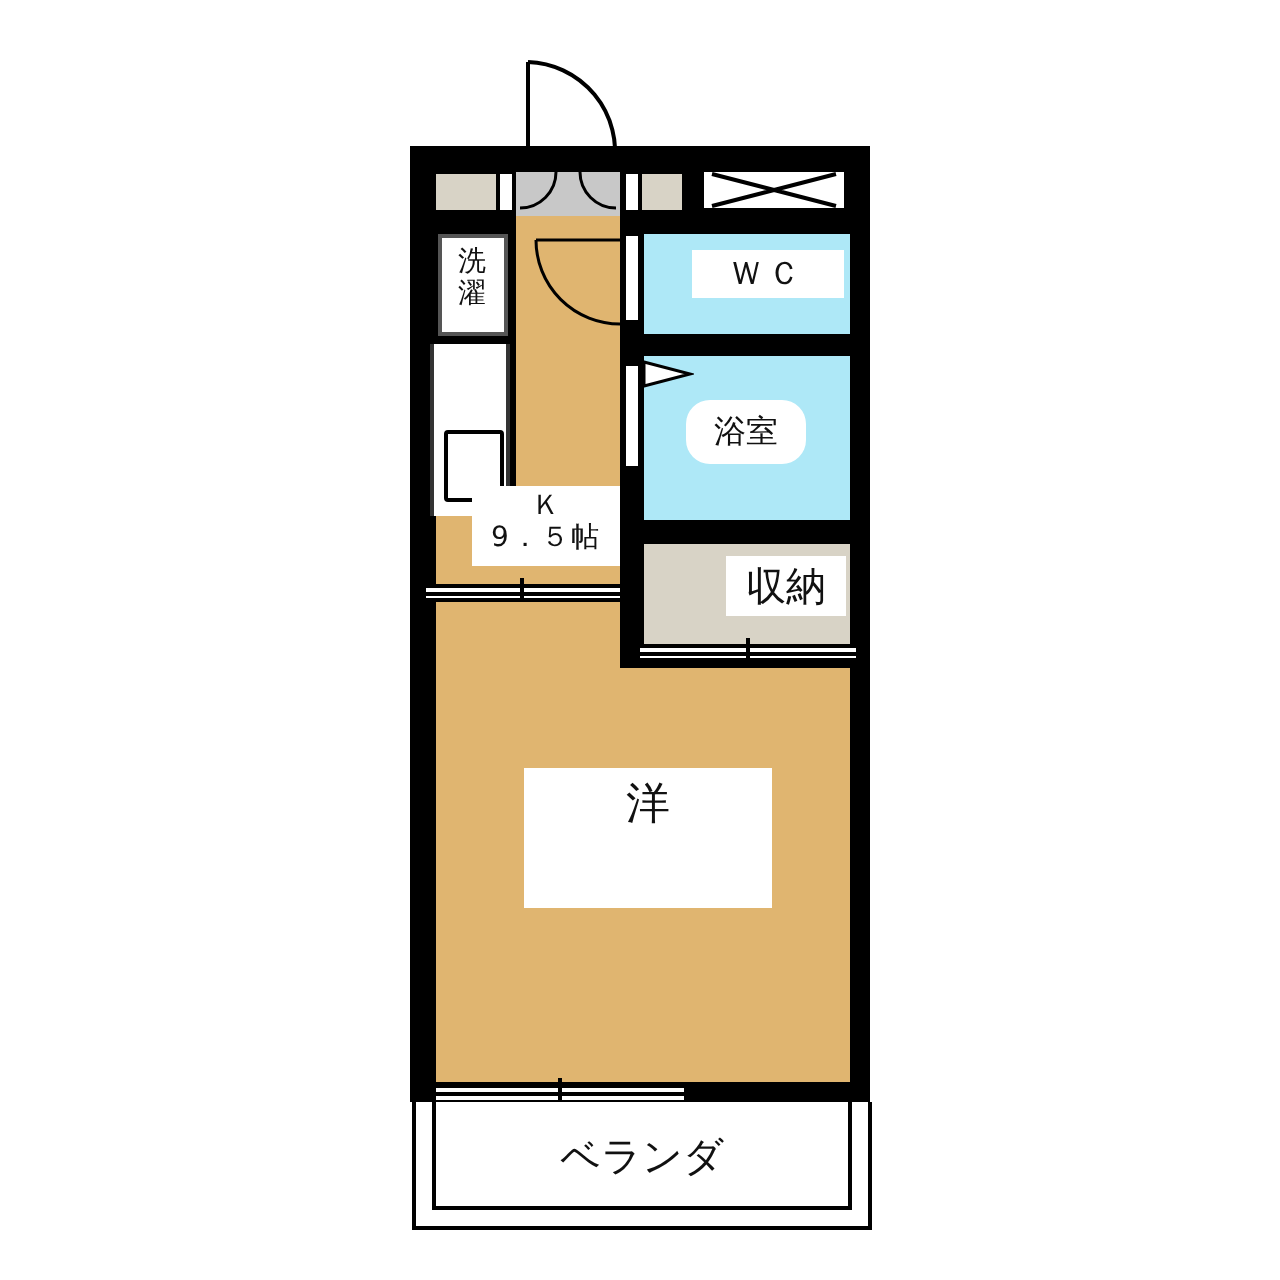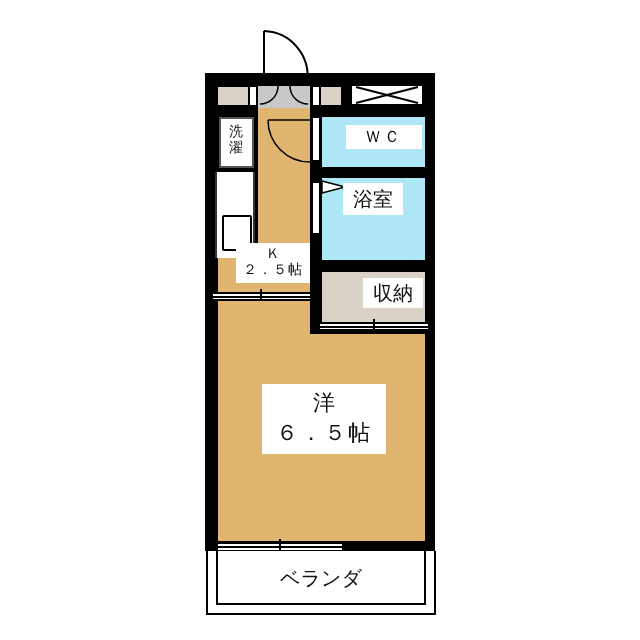--- a/index.html
+++ b/index.html
@@ -53,48 +53,47 @@
 <div class="abs lbl" style="left:224px;top:123px;width:24px;font-size:14px;">
   <div>洗</div>
   <div>濯</div>
 </div>
 
 <div class="abs white" style="left:215px;top:172px;width:40px;height:86px;border-left:2px solid #333;border-right:2px solid #333;"></div>
 <div class="abs white" style="left:222px;top:215px;width:30px;height:36px;border:2px solid #000;border-radius:2px;"></div>
 
 <div class="abs lbl" style="left:236px;top:243px;width:74px;height:40px;font-size:14px;padding-top:2px;">
   <div>Ｋ</div>
-  <div style="letter-spacing:1px;">２．５帖</div>
+  <div style="letter-spacing:1px;">9．５帖</div>
 </div>
 
 <div class="abs win" style="left:213px;top:292px;width:97px;height:9px;"></div>
 <div class="abs" style="left:260px;top:289px;width:2px;height:15px;background:#000;"></div>
 
 <div class="abs white" style="left:313px;top:118px;width:6px;height:42px;"></div>
 <div class="abs white" style="left:313px;top:183px;width:6px;height:50px;"></div>
 
 <div class="abs wet" style="left:322px;top:117px;width:103px;height:50px;"></div>
 <div class="abs lbl" style="left:346px;top:125px;width:76px;height:24px;font-size:16px;line-height:24px;letter-spacing:3px;">ＷＣ</div>
 
 <div class="abs wet" style="left:322px;top:178px;width:103px;height:82px;"></div>
 <svg class="abs" style="left:321px;top:180px;" width="26" height="14" viewBox="0 0 26 14">
   <path d="M1 1 L24 7 L1 13 Z" fill="#fff" stroke="#000" stroke-width="1.5"></path>
 </svg>
-<div class="abs lbl" style="left:343px;top:183px;width:60px;height:32px;font-size:20px;line-height:32px;">浴室</div>
+<div class="abs lbl" style="left:343px;top:200px;width:60px;height:32px;font-size:16px;line-height:32px;border-radius:12px;">浴室</div>
 
 <div class="abs store" style="left:322px;top:272px;width:103px;height:52px;"></div>
 <div class="abs lbl" style="left:338px;top:278px;width:60px;height:30px;font-size:20px;line-height:30px;margin-left:25px;">収納</div>
 <div class="abs win" style="left:320px;top:322px;width:108px;height:9px;"></div>
 <div class="abs" style="left:373px;top:319px;width:2px;height:15px;background:#000;"></div>
 
 <div class="abs floor" style="left:218px;top:301px;width:92px;height:240px;"></div>
 <div class="abs floor" style="left:310px;top:334px;width:115px;height:207px;"></div>
 <div class="abs lbl" style="left:262px;top:384px;width:124px;height:70px;font-size:22px;padding-top:4px;line-height:1.35;">
   <div>洋</div>
-  <div style="letter-spacing:2px;">６．５帖</div>
 </div>
 
 <div class="abs win" style="left:218px;top:542px;width:124px;height:10px;"></div>
 <div class="abs" style="left:279px;top:539px;width:2px;height:16px;background:#000;"></div>
 
 <div class="abs" style="left:206px;top:551px;width:230px;height:64px;border:2px solid #000;border-top:none;background:#fff;"></div>
 <div class="abs" style="left:216px;top:551px;width:210px;height:54px;border:2px solid #000;border-top:none;background:#fff;"></div>
 <div class="abs" style="left:216px;top:560px;width:210px;height:36px;font-size:20px;line-height:36px;text-align:center;color:#111;">ベランダ</div>
 
 </body></html>

